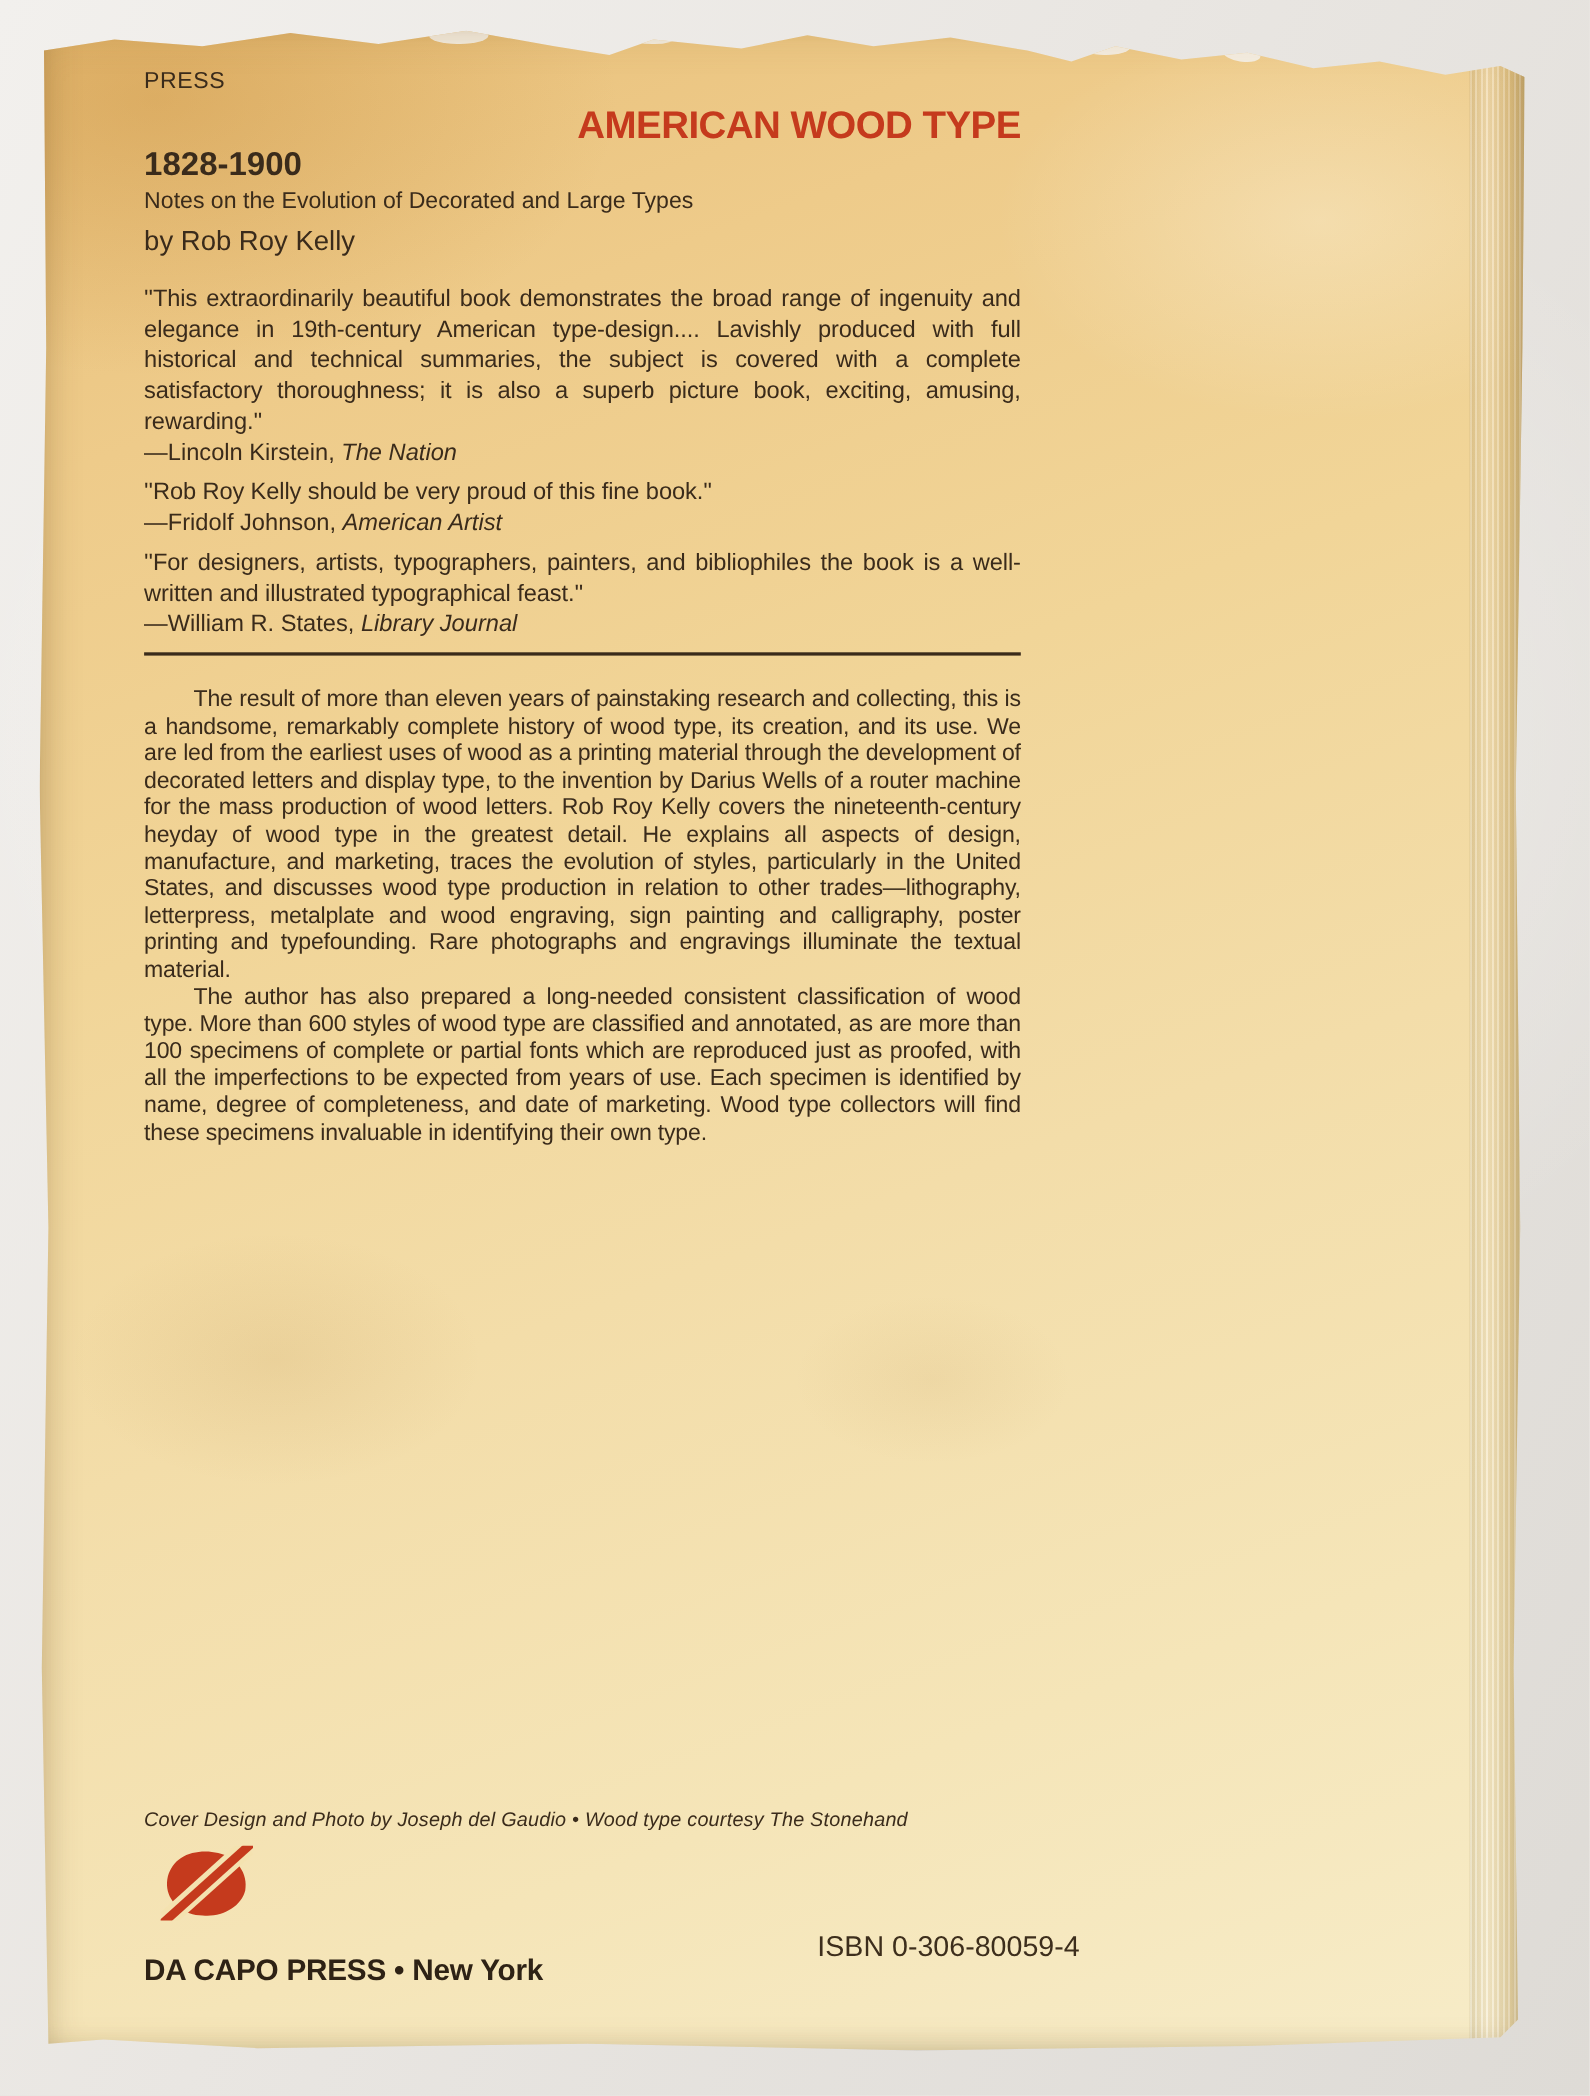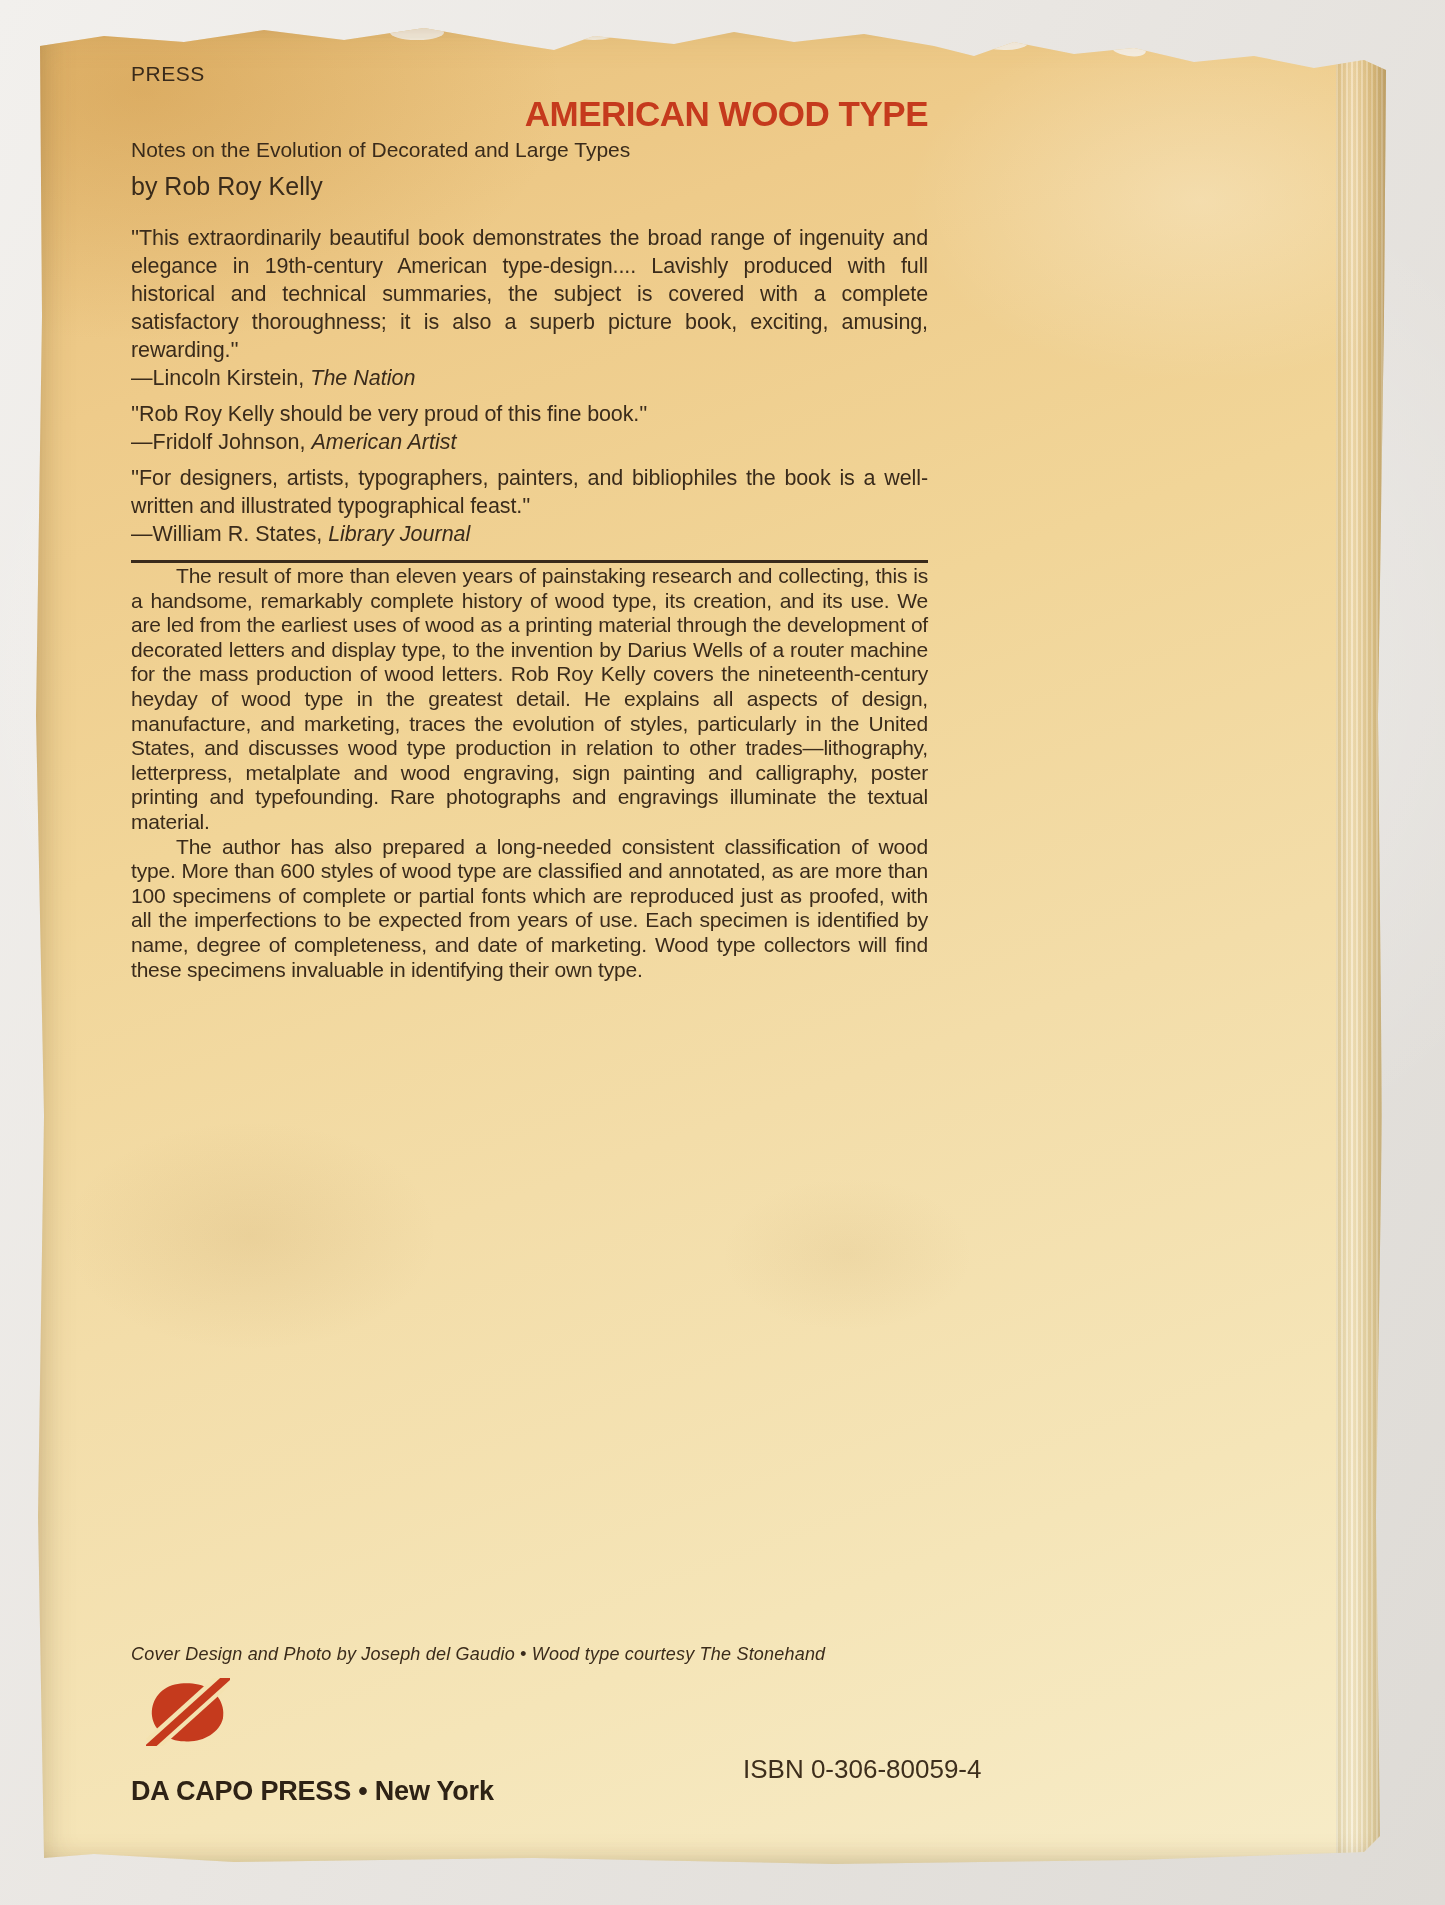--- a/index.html
+++ b/index.html
@@ -67,21 +67,21 @@
   .years{margin-top:2px;font-size:30px;line-height:31px;font-weight:700;}
   .subtitle{margin-top:6px;font-size:21px;line-height:24px;}
   .byline{margin-top:10px;font-size:25px;line-height:28px;}
 
   .quote{margin-top:24px;font-size:21.5px;line-height:28px;text-align:justify;letter-spacing:-.1px;}
   .quote.tight{margin-top:8px;}
   .attr{font-size:21.5px;line-height:28px;padding-right:4px;}
   .attr i{font-style:italic;}
 
   .divider{height:3px;background:var(--ink);margin-top:12px;}
-  .desc{margin-top:1px;font-size:21px;line-height:24.6px;}
+  .desc{margin-top:28px;font-size:21px;line-height:24.6px;}
   .desc p{margin:0;text-indent:45px;text-align:justify;letter-spacing:-.2px;}
 
   .credit{position:absolute;left:97px;top:1628px;font-size:18px;font-style:italic;letter-spacing:.2px;}
   .logo{position:absolute;left:112px;top:1662px;width:84px;height:68px;color:var(--accent);}
   .logo svg{display:block;}
   .logo-blob{fill:var(--accent);}
   .logo-stripe{fill:#f4e2b0;}
   .logo-slash{fill:var(--accent);}
   .publisher{position:absolute;left:97px;top:1736px;font-size:27px;font-weight:bold;letter-spacing:-.2px;color:#2e2215;margin-top:24px;}
   .isbn{position:absolute;left:709px;top:1738px;font-size:26px;color:#3d2e1c;}
@@ -92,20 +92,21 @@
 <div class="photo">
   <div class="book">
     <div class="chip c1"></div>
     <div class="chip c2"></div>
     <div class="chip c3"></div>
     <div class="chip c4"></div>
 
     <div class="cover-content">
       <div class="category">PRESS</div>
       <div class="title">AMERICAN WOOD TYPE</div>
+      <div class="years">1828-1900</div>
       <div class="subtitle">Notes on the Evolution of Decorated and Large Types</div>
       <div class="byline">by Rob Roy Kelly</div>
 
       <div class="quote">''This extraordinarily beautiful book demonstrates the broad range of ingenuity and elegance in 19th-century American type-design.... Lavishly produced with full historical and technical summaries, the subject is covered with a complete satisfactory thoroughness; it is also a superb picture book, exciting, amusing, rewarding.''</div>
       <div class="attr"><span>—Lincoln Kirstein, </span><i>The Nation</i></div>
 
       <div class="quote tight">''Rob Roy Kelly should be very proud of this fine book.''</div>
       <div class="attr"><span>—Fridolf Johnson, </span><i>American Artist</i></div>
 
       <div class="quote tight">''For designers, artists, typographers, painters, and bibliophiles the book is a well-written and illustrated typographical feast.''</div>

